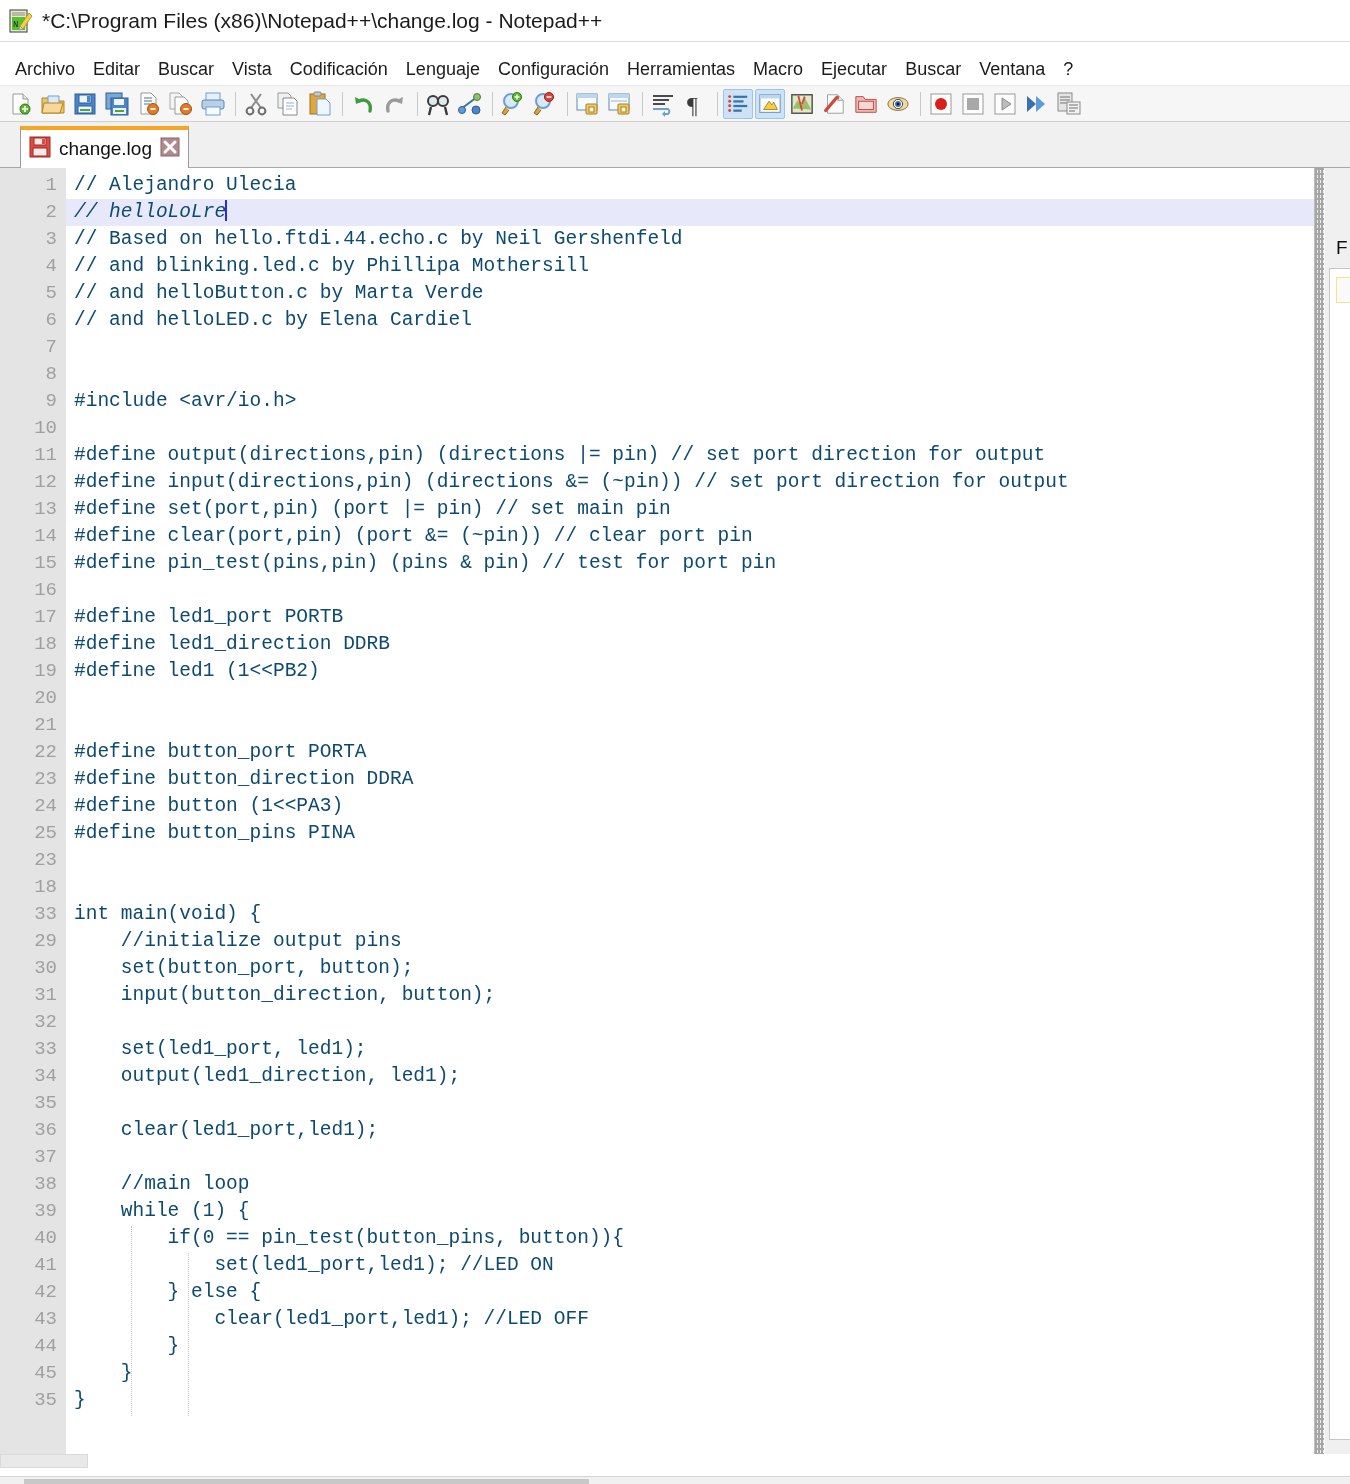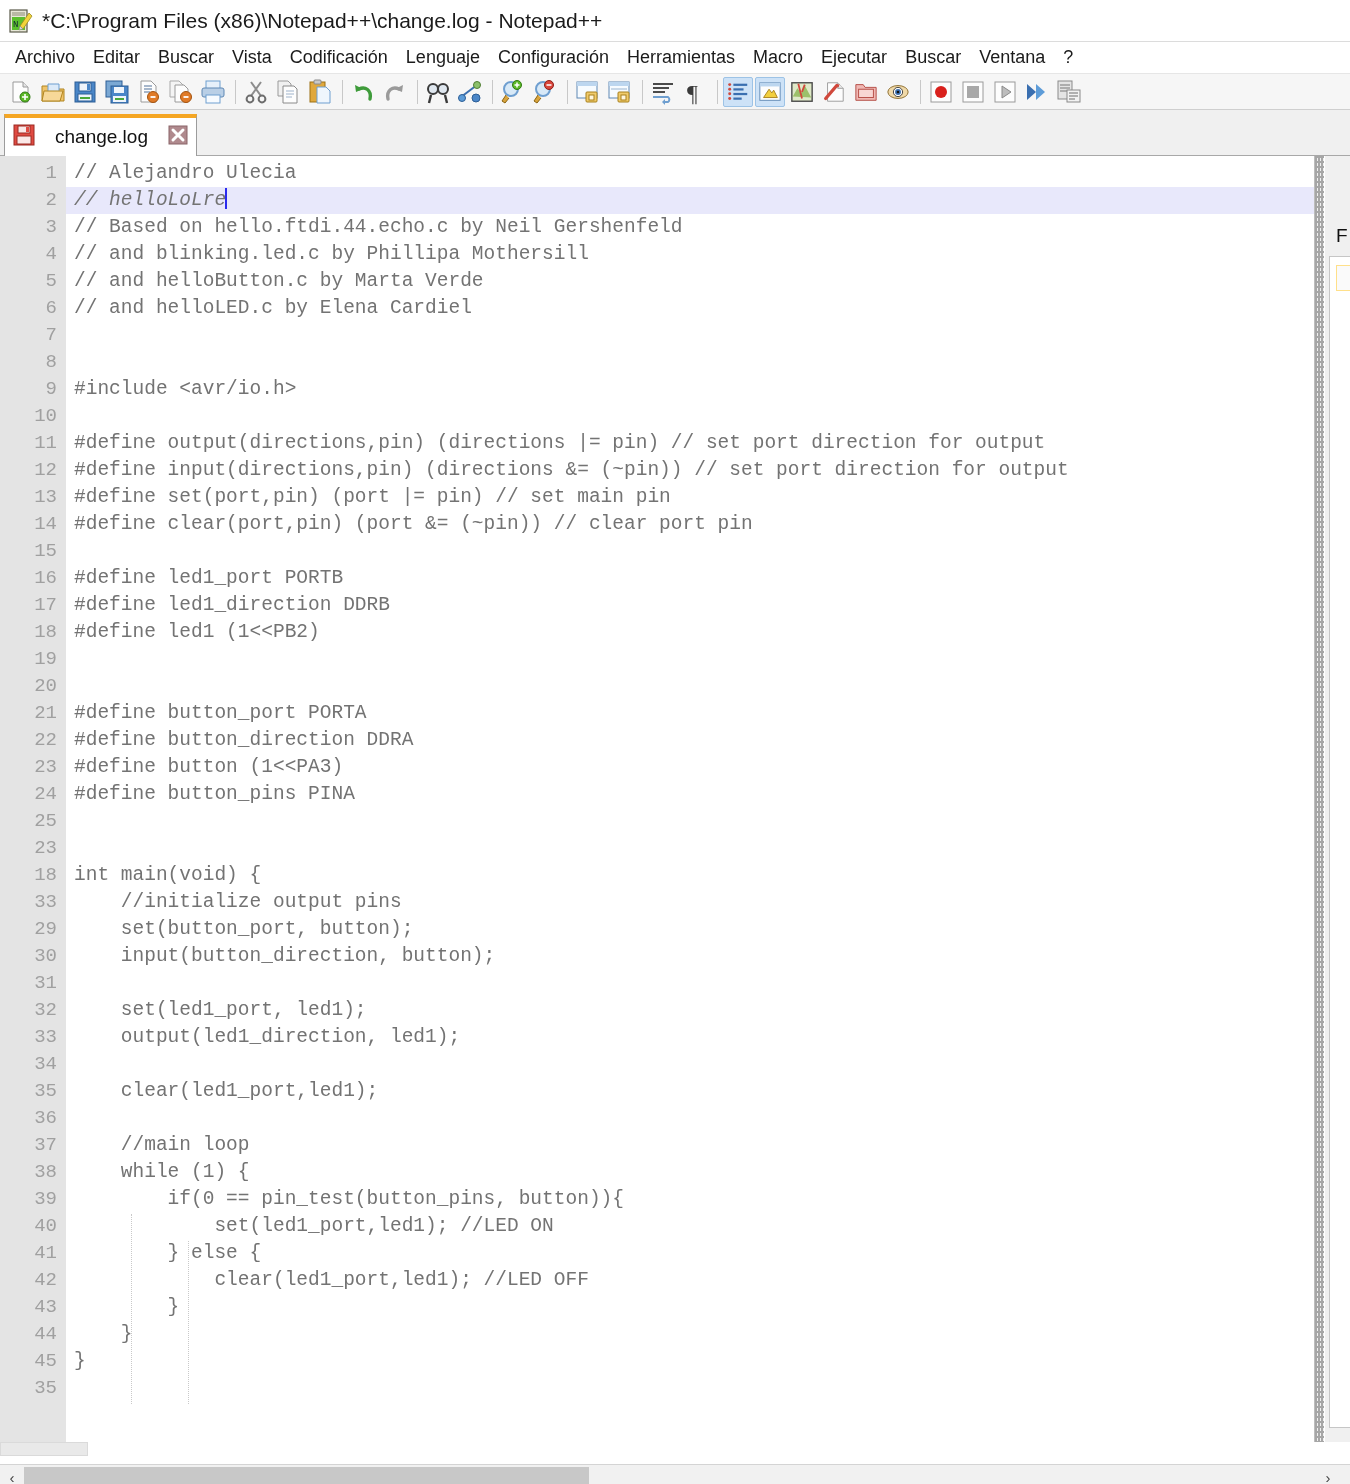--- a/index.html
+++ b/index.html
@@ -27,20 +27,21 @@
   }
 
   
   #menubar {
     height: 32px;
     display: flex;
     align-items: center;
     padding-left: 6px;
     background: #ffffff;
     border-bottom: 1px solid #e6e6e6;
+    margin-top: 12px;
   }
   .menu-item {
     font-size: 18px; color: #1b1b1b;
     padding: 2px 9px; white-space: nowrap; cursor: default;
   }
 
   
   #toolbar {
     height: 36px;
     display: flex;
@@ -65,28 +66,28 @@
   #tabbar {
     height: 46px;
     background: #f0f0f0;
     display: flex;
     align-items: flex-end;
     border-bottom: 1px solid #a8a8a8;
     position: relative;
   }
   #tab-active {
     height: 42px;
-    margin-left: 4px;
+    margin-left: 20px;
     background: #ffffff;
     border: 1px solid #9c9c9c;
     border-bottom: none;
     border-top: 4px solid #f5a623;
     display: flex; align-items: center;
     padding: 0 8px 0 8px;
-    gap: 20px;
+    gap: 8px;
     position: relative; top: 1px;
   }
   #tab-active .tab-label { font-size: 19px; color: #111; white-space: nowrap; }
 
   
   #editor-wrap {
     position: relative;
     height: 1286px;
     display: flex;
     background: #ffffff;
@@ -113,21 +114,21 @@
     flex: 1 1 auto;
     position: relative;
     padding-top: 4px;
     overflow: hidden;
     background: #ffffff;
   }
   .cl {
     height: 27px; line-height: 27px;
     font-family: "Liberation Mono", monospace;
     font-size: 19.5px;
-    color: #737373;
+    color: #0c4a6e;
     white-space: pre;
     padding-left: 8px;
     position: relative;
   }
   .cl.cur { background: #e8e8fb; font-style: italic; }
   .caret {
     display: inline-block;
     width: 2px; height: 21px;
     background: #2a2aee;
     vertical-align: -4px;
@@ -581,20 +582,21 @@
       <div class="cl">// and helloButton.c by Marta Verde</div>
       <div class="cl">// and helloLED.c by Elena Cardiel</div>
       <div class="cl"></div>
       <div class="cl"></div>
       <div class="cl">#include &lt;avr/io.h&gt;</div>
       <div class="cl"></div>
       <div class="cl">#define output(directions,pin) (directions |= pin) // set port direction for output</div>
       <div class="cl">#define input(directions,pin) (directions &amp;= (~pin)) // set port direction for output</div>
       <div class="cl">#define set(port,pin) (port |= pin) // set main pin</div>
       <div class="cl">#define clear(port,pin) (port &amp;= (~pin)) // clear port pin</div>
+      <div class="cl">#define pin_test(pins,pin) (pins &amp; pin) // test for port pin</div>
       <div class="cl"></div>
       <div class="cl">#define led1_port PORTB</div>
       <div class="cl">#define led1_direction DDRB</div>
       <div class="cl">#define led1 (1&lt;&lt;PB2)</div>
       <div class="cl"></div>
       <div class="cl"></div>
       <div class="cl">#define button_port PORTA</div>
       <div class="cl">#define button_direction DDRA</div>
       <div class="cl">#define button (1&lt;&lt;PA3)</div>
       <div class="cl">#define button_pins PINA</div>

